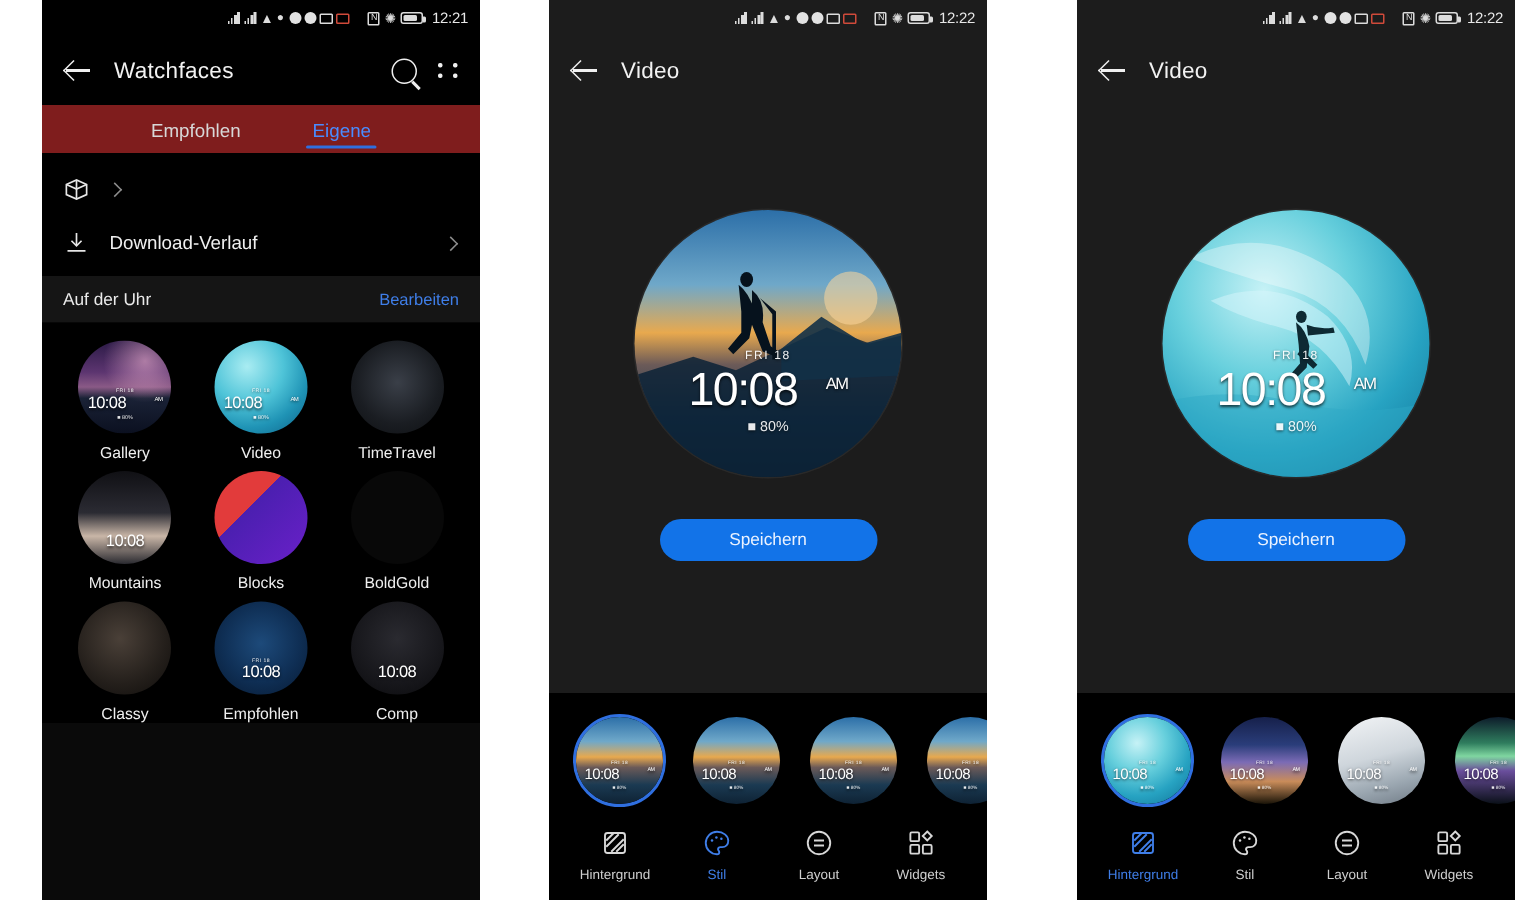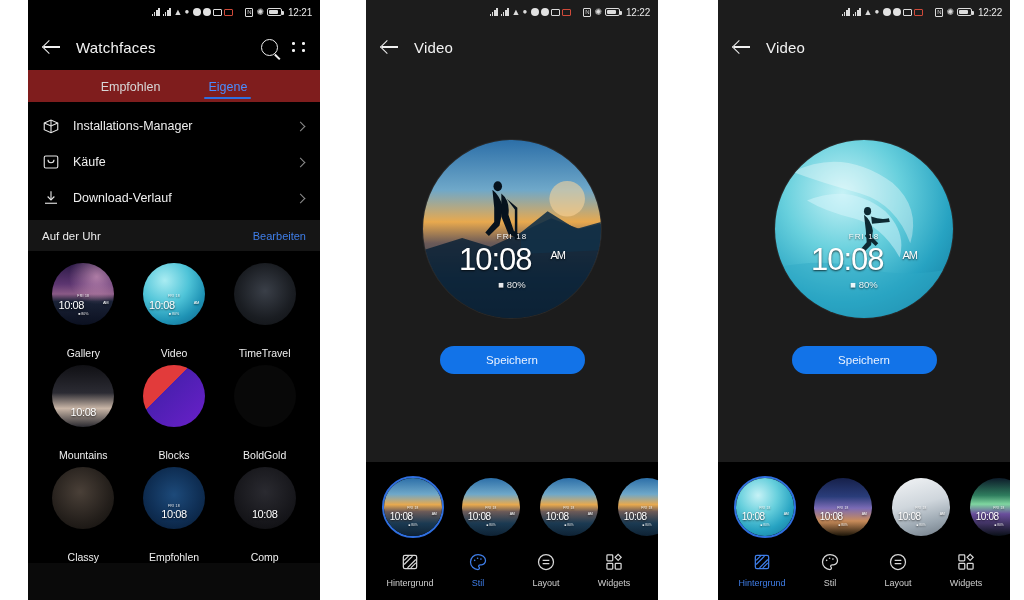--- a/index.html
+++ b/index.html
@@ -90,21 +90,21 @@
     display:flex; align-items:center; justify-content:space-between;
     background:#151515; padding:10px 14px 9px;
   }
   .section-head .t { font-size:11.5px; color:#eaeaea; }
   .section-head .a { font-size:11px; color:#3f7ee8; }
 
   
   .wf-grid { background:#000; padding: 12px 10px 0; display:grid; grid-template-columns:repeat(3,1fr); row-gap:6px; }
   .wf-cell { display:flex; flex-direction:column; align-items:center; }
   .wf-face { width:62px;height:62px;border-radius:50%; overflow:hidden; position:relative; }
-  .wf-name { margin-top:22px; font-size:10.5px; color:#efefef; }
+  .wf-name { margin-top:7px; font-size:10.5px; color:#efefef; }
 
   
   .readout { position:absolute; left:0; right:0; bottom:14%; text-align:center; color:#fff;
              text-shadow:0 1px 2px rgba(0,0,0,.7); line-height:1; }
   .readout .d { font-size:3.4px; letter-spacing:.3px; opacity:.95; }
   .readout .t { font-size:11px; font-weight:300; letter-spacing:-.4px; margin-top:1px; }
   .readout .t sub { font-size:4px; vertical-align:super; margin-left:19px; }
   .readout .b { font-size:3.6px; margin-top:2px; opacity:.9; }
 
   
@@ -227,31 +227,20 @@
 
     <div class="menu">
       <div class="menu-item">
         <span class="mi">
           <svg viewBox="0 0 24 24" fill="none" stroke="currentColor" stroke-width="1.5">
             <path d="M3 8l9-4 9 4v9l-9 4-9-4z"></path>
               <path d="M12 4v17"></path>
               <path d="M3 8l9 4 9-4"></path>
           </svg>
         </span>
-        <span class="label">Installations-Manager</span>
-        <span class="chev"></span>
-      </div>
-      <div class="menu-item">
-        <span class="mi">
-          <svg viewBox="0 0 24 24" fill="none" stroke="currentColor" stroke-width="1.5">
-            <rect x="3" y="4" width="18" height="16" rx="2"></rect>
-              <path d="M8 9a4 4 0 0 0 8 0"></path>
-          </svg>
-        </span>
-        <span class="label">Käufe</span>
         <span class="chev"></span>
       </div>
       <div class="menu-item">
         <span class="mi">
           <svg viewBox="0 0 24 24" fill="none" stroke="currentColor" stroke-width="1.5">
             <path d="M12 3v11"></path>
               <path d="M7.5 10l4.5 4.5 4.5-4.5"></path>
               <path d="M4 19h16"></path>
           </svg>
         </span>

